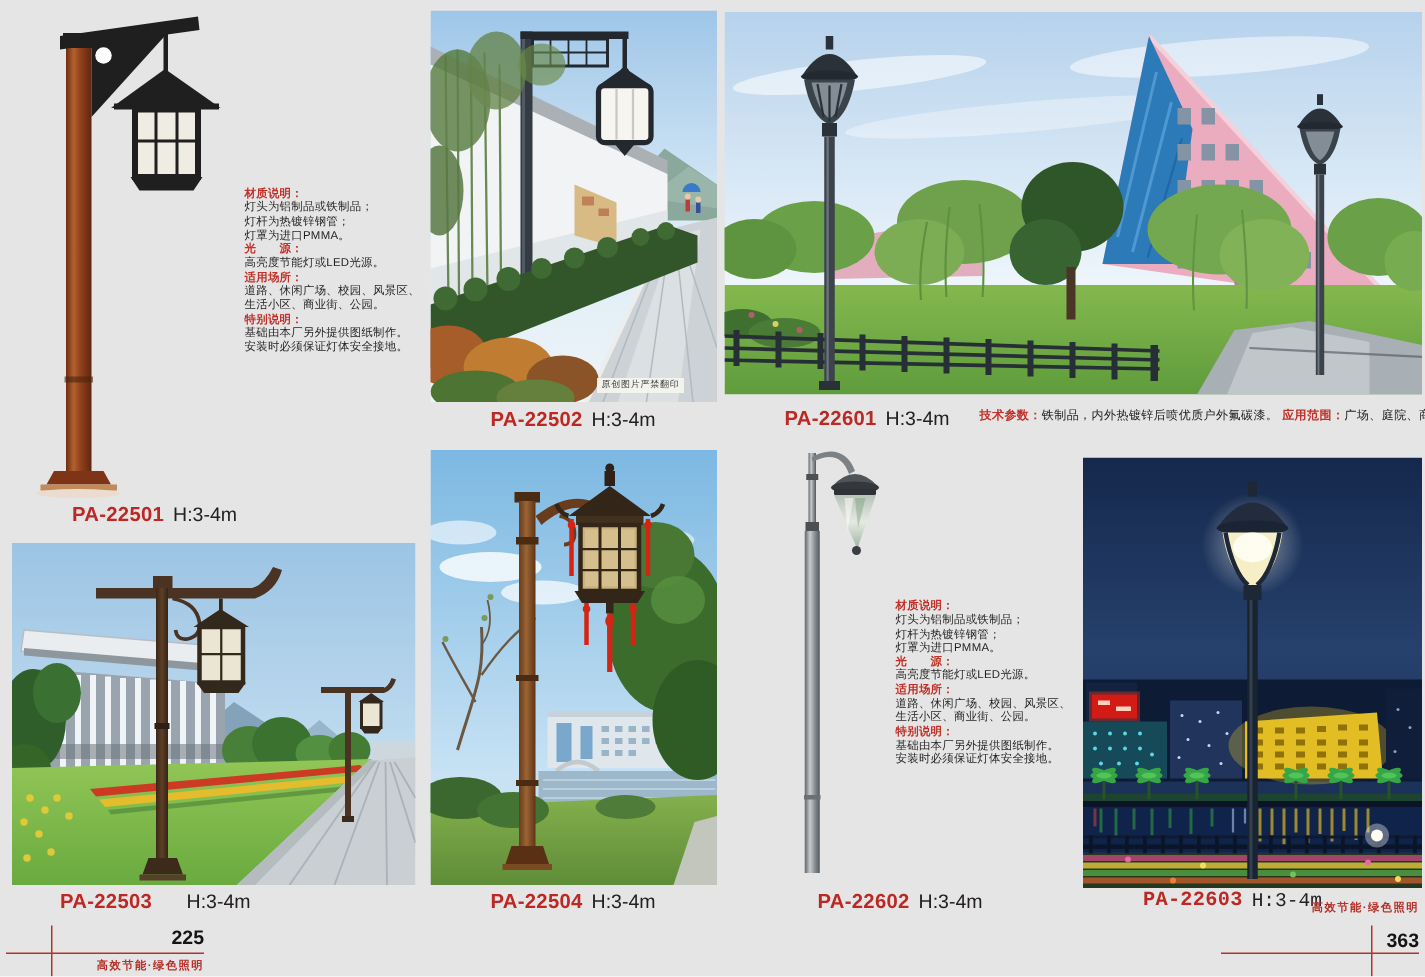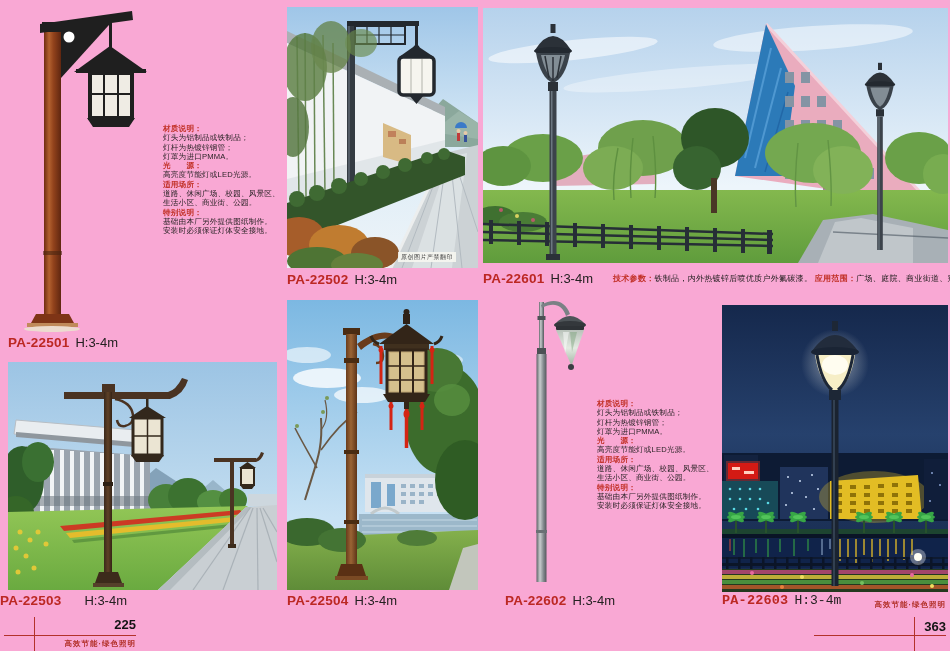--- a/index.html
+++ b/index.html
@@ -1,20 +1,20 @@
 <!DOCTYPE html>
 <html><head>
 <meta charset="utf-8">
 <style>
   html,body{margin:0;padding:0;background:#ffffff;}
-  .page{position:relative;width:950px;height:651px;background:#f9a8d4;overflow:hidden;
+  .page{position:relative;width:950px;height:651px;background:#e5e5e5;overflow:hidden;
         font-family:"Liberation Sans",sans-serif;color:#231f20;}
   .photo{position:absolute;}
   .photo svg{display:block;}
-  .plabel{position:absolute;white-space:nowrap;display:flex;align-items:center;gap:6px;}
+  .plabel{position:absolute;white-space:nowrap;display:flex;align-items:flex-start;gap:6px;margin-left:40px;}
   .pcode{font-size:13.5px;font-weight:bold;color:#bc2823;letter-spacing:.2px;}
   .pheight{font-size:13px;color:#242021;}
   .technote{font-size:8px;margin-left:14px;color:#242021;letter-spacing:.3px;}
   .technote .lbl{color:#c23128;font-weight:bold;}
   .spec{position:absolute;width:118px;font-size:7.6px;line-height:9.3px;letter-spacing:.2px;}
   .spec .lbl{color:#c23128;font-weight:bold;}
   .watermark{position:absolute;font-size:6px;line-height:8px;background:rgba(246,246,240,.9);
              color:#3c3c3c;padding:1px 3px;letter-spacing:.5px;}
   .footer{position:absolute;width:132px;height:34px;}
   .footer-row{display:flex;align-items:flex-end;gap:8px;height:15px;flex-direction:column;}

